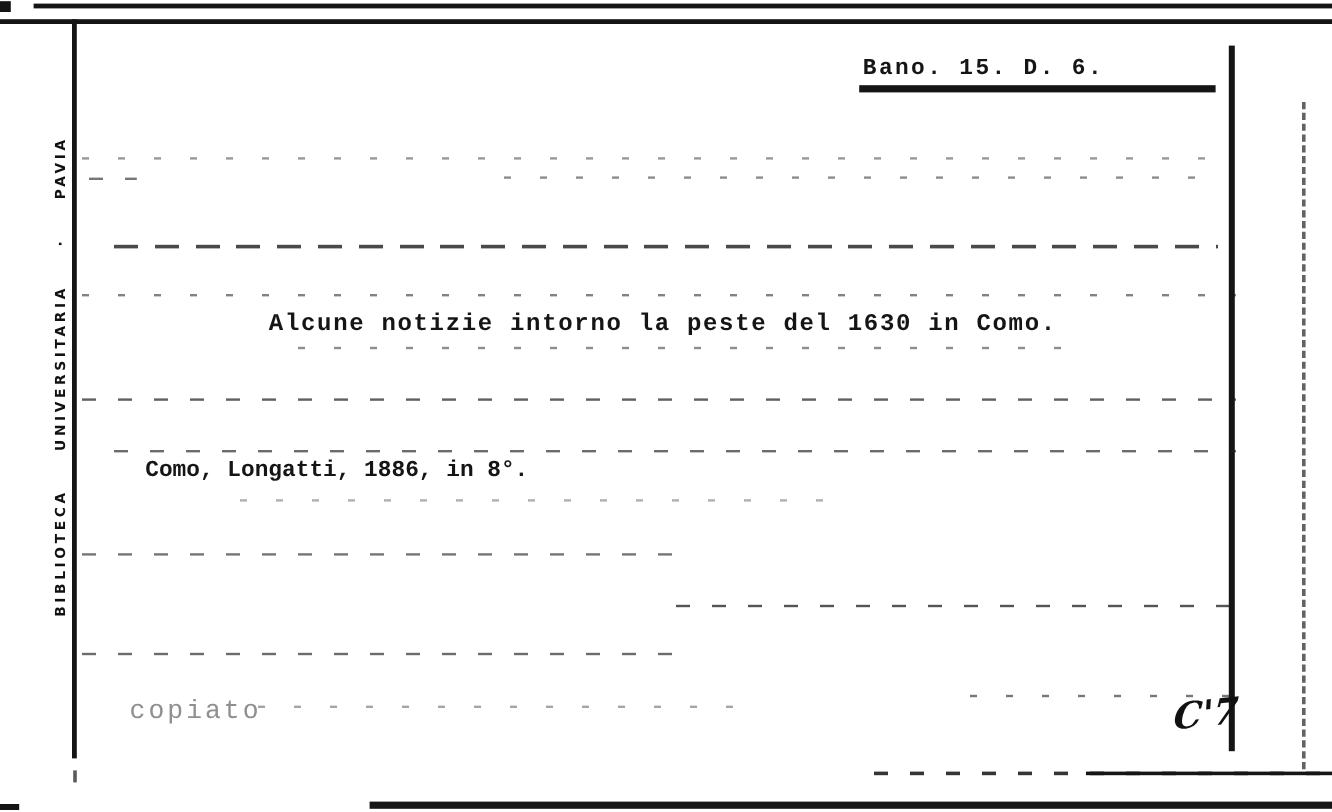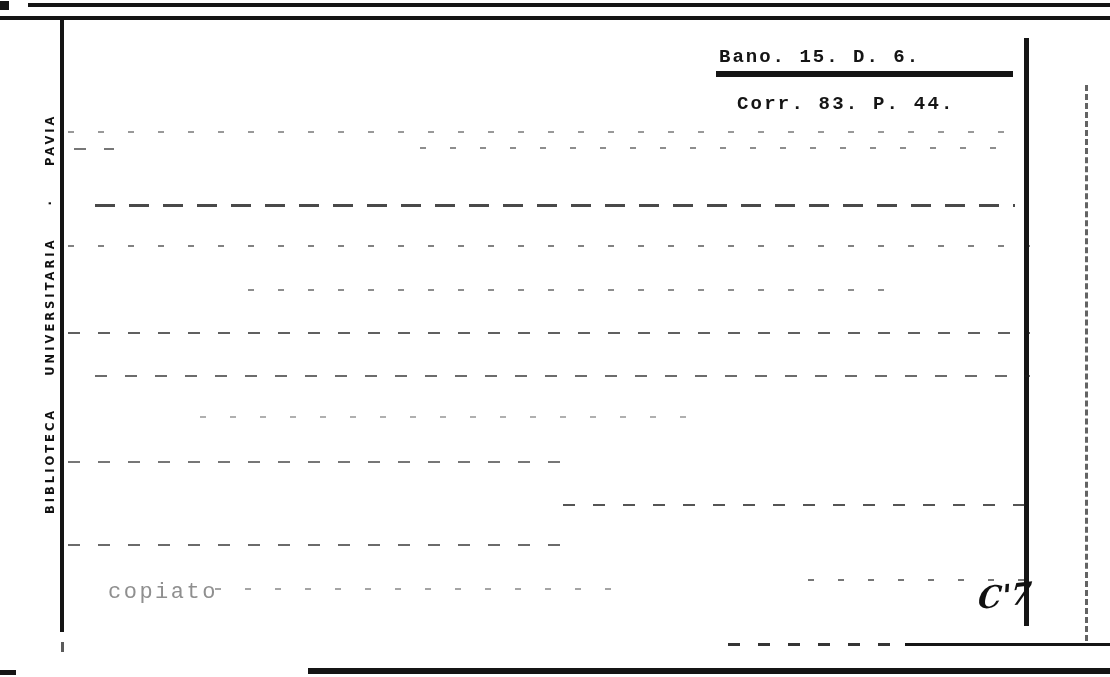--- a/index.html
+++ b/index.html
@@ -77,20 +77,21 @@
       <div class="rl rl-c" style="left: 200px; top: 416px; width: 500px; opacity: 0.35;"></div>
       <div class="rl rl-b" style="left: 68px; top: 461px; width: 492px; opacity: 0.6;"></div>
       <div class="rl rl-b" style="left: 563px; top: 504px; width: 472px; opacity: 0.75;"></div>
       <div class="rl rl-b" style="left: 68px; top: 544px; width: 492px; opacity: 0.65;"></div>
       <div class="rl rl-c" style="left: 808px; top: 579px; width: 227px; opacity: 0.6;"></div>
       <div class="rl rl-c" style="left: 215px; top: 588px; width: 420px; opacity: 0.4;"></div>
     </div>
 
   <div class="tw" id="shelfmark-1">Bano. 15. D. 6.</div>
   <div class="bar" id="shelfmark-underline"></div>
-  <div class="tw" id="shelfmark-2">Corr. 83. P. 44.</div>
 
+  <div class="tw" id="title">Alcune notizie intorno la peste del 1630 in Como.</div>
+  <div class="tw" id="imprint">Como, Longatti, 1886, in 8°.</div>
   <div class="tw" id="copied-note">copiato</div>
 
   <div id="stamp">BIBLIOTECA  UNIVERSITARIA  ·  PAVIA</div>
 
   <div id="handmark">C'7</div>
 </div>
 
 </body></html>

